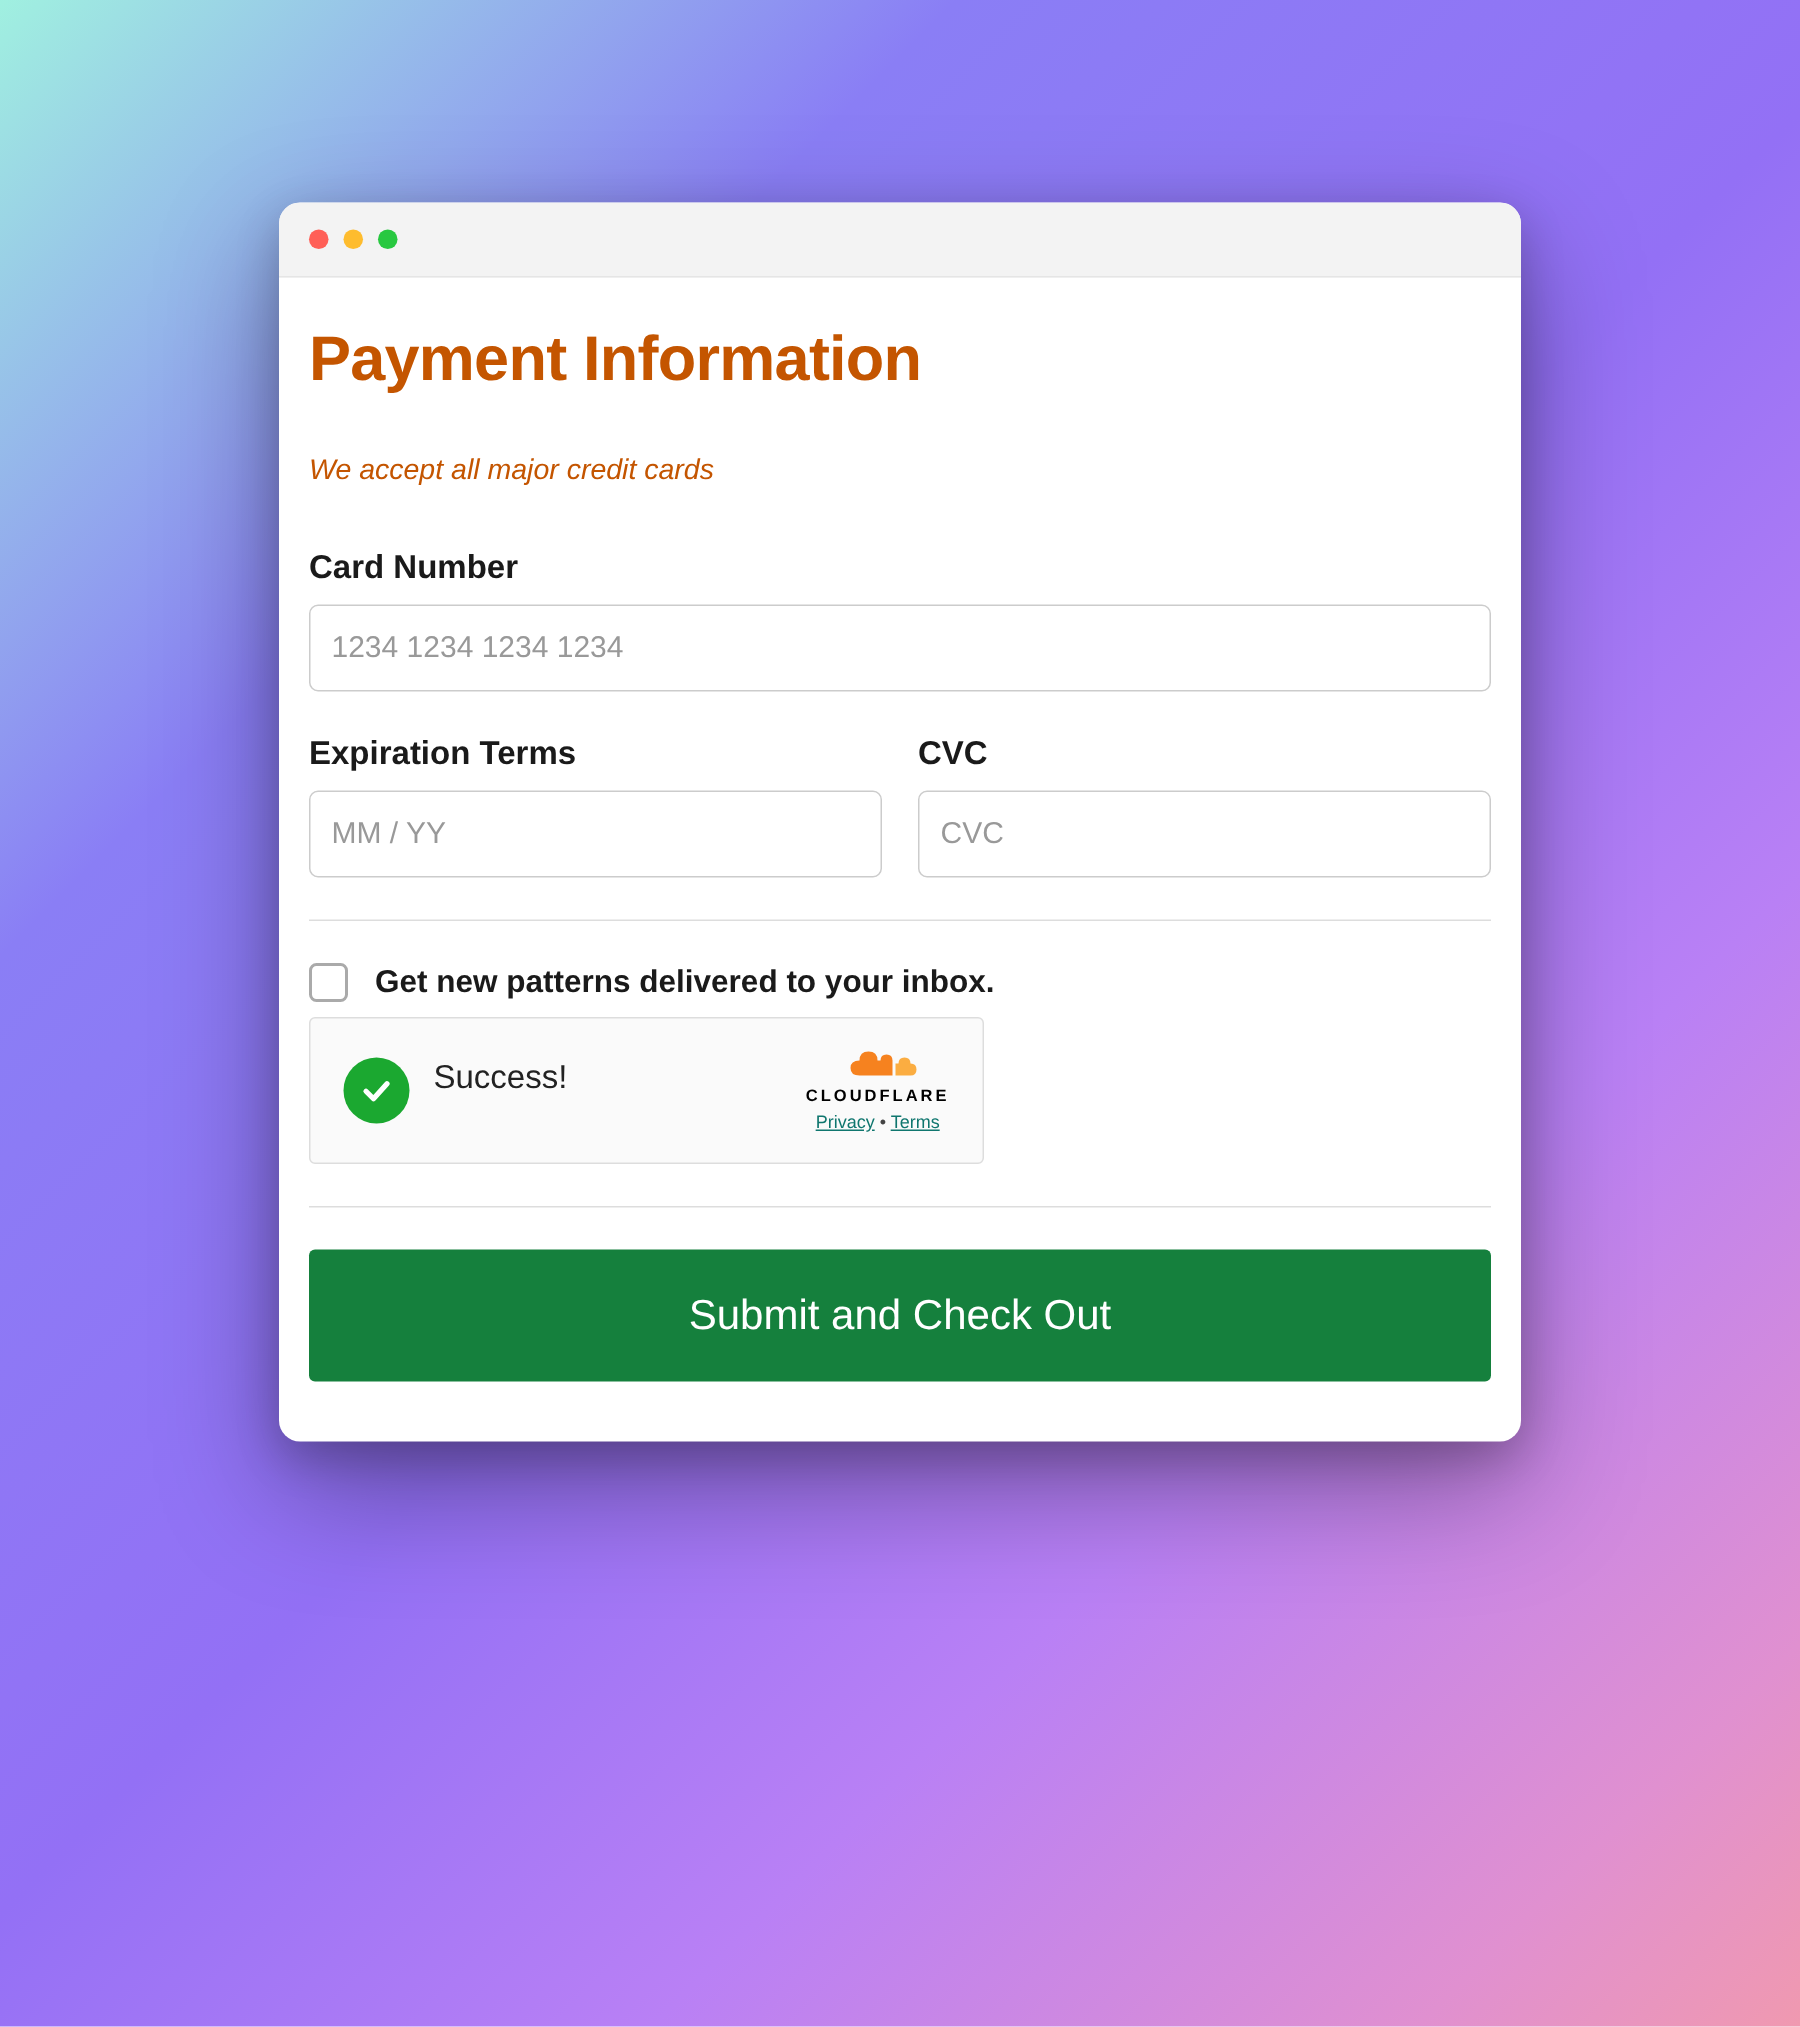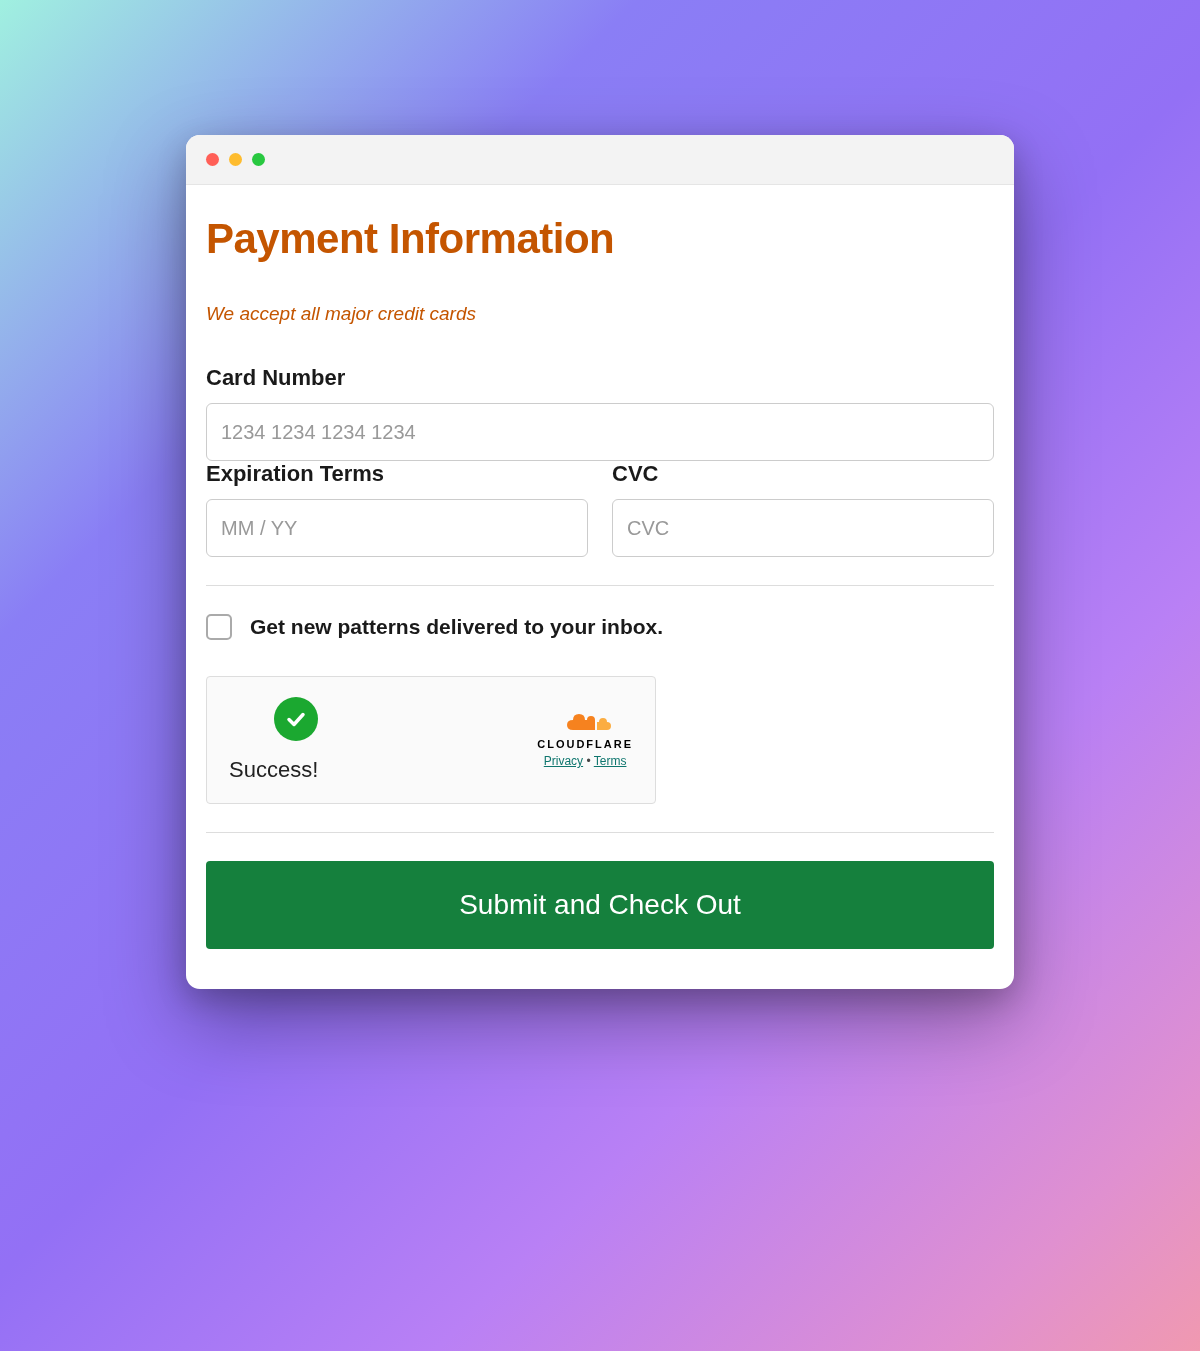--- a/index.html
+++ b/index.html
@@ -71,38 +71,39 @@
       border-radius: 6px;
       padding: 0 14px;
       font-size: 20px;
       color: #a16207;
       outline: none;
     }
     .text-input::placeholder {
       color: #999;
     }
     .field-group {
+      margin-bottom: 28px;
     }
     .row {
       display: flex;
       gap: 24px;
     }
     .row .col {
       flex: 1;
     }
     .divider {
       border: none;
       border-top: 1px solid #ddd;
       margin: 28px 0;
     }
     .checkbox-row {
       display: flex;
       align-items: center;
       gap: 18px;
-      margin-bottom: 36px;
+      margin-bottom: 10px;
     }
     .checkbox {
       width: 26px;
       height: 26px;
       border: 2px solid #aaa;
       border-radius: 5px;
       background: #fff;
       cursor: pointer;
       flex-shrink: 0;
     }
@@ -117,23 +118,22 @@
       border-radius: 4px;
       background: #fafafa;
       padding: 20px 22px;
       display: flex;
       align-items: center;
       justify-content: space-between;
       margin-bottom: 28px;
     }
     .captcha-left {
       display: flex;
-      align-items: flex-end;
+      align-items: flex-start;
       gap: 16px;
-      flex-direction: column;
     }
     .check-circle {
       width: 44px;
       height: 44px;
       border-radius: 50%;
       background: #1ba830;
       display: flex;
       align-items: center;
       justify-content: center;
     }

